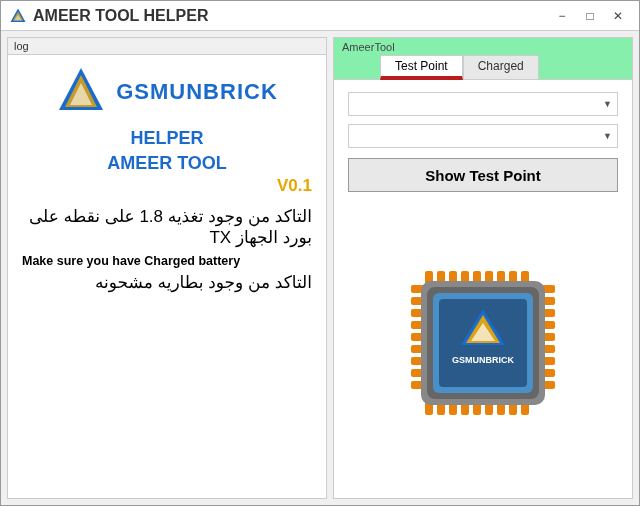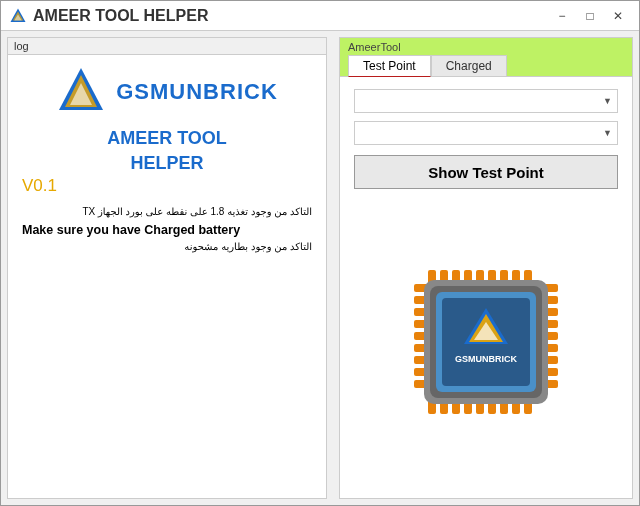--- a/index.html
+++ b/index.html
@@ -53,21 +53,21 @@
       align-items: center;
       justify-content: center;
       font-size: 12px;
       color: #444;
     }
 
     .main-content {
       display: flex;
       flex: 1;
       padding: 6px;
-      gap: 12px;
+      gap: 6px;
     }
 
     
     .left-panel {
       width: 320px;
       border: 1px solid #ccc;
       background: white;
       display: flex;
       flex-direction: column;
     }
@@ -86,48 +86,48 @@
     .log-title-blue {
       color: #1a6bcc;
       font-size: 18px;
       font-weight: bold;
       text-align: center;
       line-height: 1.4;
     }
     .log-version {
       color: #e6a800;
       font-size: 17px;
-      font-weight: normal;
-      text-align: left;
+      font-weight: bold;
+      text-align: right;
       margin-bottom: 10px;
     }
     .log-text-bold {
       font-weight: bold;
       font-size: 12.5px;
       color: #000;
       margin-bottom: 4px;
     }
     .log-text-arabic {
-      font-size: 10px;
+      font-size: 17px;
       color: #000;
       direction: rtl;
       text-align: right;
       margin-bottom: 6px;
     }
 
     
     .right-panel {
       flex: 1;
       border: 1px solid #ccc;
       background: white;
       display: flex;
       flex-direction: column;
     }
     .right-panel-header {
-      background: #bef264;
+      background: #86efac;
       border-bottom: 1px solid #ccc;
       padding: 3px 8px 0 8px;
       font-size: 11px;
       color: #333;
     }
     .tab-bar-label {
       font-size: 11px;
       color: #444;
       margin-bottom: 2px;
     }
@@ -140,23 +140,24 @@
       padding: 3px 14px;
       border: 1px solid #ccc;
       border-bottom: none;
       background: #e8e8e8;
       font-size: 12px;
       cursor: pointer;
       color: #333;
     }
     .tab.active {
       background: white;
-      border-bottom: 1px solid #b91c1c;
+      border-bottom: 4px solid #b91c1c;
       margin-bottom: -1px;
       color: #000;
+      margin-left: 38px;
     }
     .right-panel-body {
       flex: 1;
       padding: 12px 14px;
       display: flex;
       flex-direction: column;
       gap: 8px;
     }
     .dropdown {
       width: 100%;
@@ -234,22 +235,22 @@
           <div style="margin-right:10px;">
             <svg width="50" height="50" viewBox="0 0 50 50">
               <polygon points="25,3 3,45 47,45" fill="#1a6bcc"></polygon>
               <polygon points="25,10 9,42 41,42" fill="#f0a800" opacity="0.8"></polygon>
               <polygon points="25,18 14,40 36,40" fill="white" opacity="0.6"></polygon>
             </svg>
           </div>
           <div style="font-size:22px;font-weight:bold;color:#1a6bcc;letter-spacing:1px;">GSMUNBRICK</div>
         </div>
 
+        <div class="log-title-blue">HELPER</div>
         <div class="log-title-blue">AMEER TOOL</div>
-        <div class="log-title-blue">HELPER</div>
         <div class="log-version">V0.1</div>
 
         <div class="log-text-arabic">التاكد من وجود تغذيه 1.8 على نقطه على بورد الجهاز TX</div>
         <div class="log-text-bold">Make sure you have Charged battery</div>
         <div class="log-text-arabic">التاكد من وجود بطاريه مشحونه</div>
       </div>
     </div>
 
     <div class="right-panel">
       <div class="right-panel-header">

